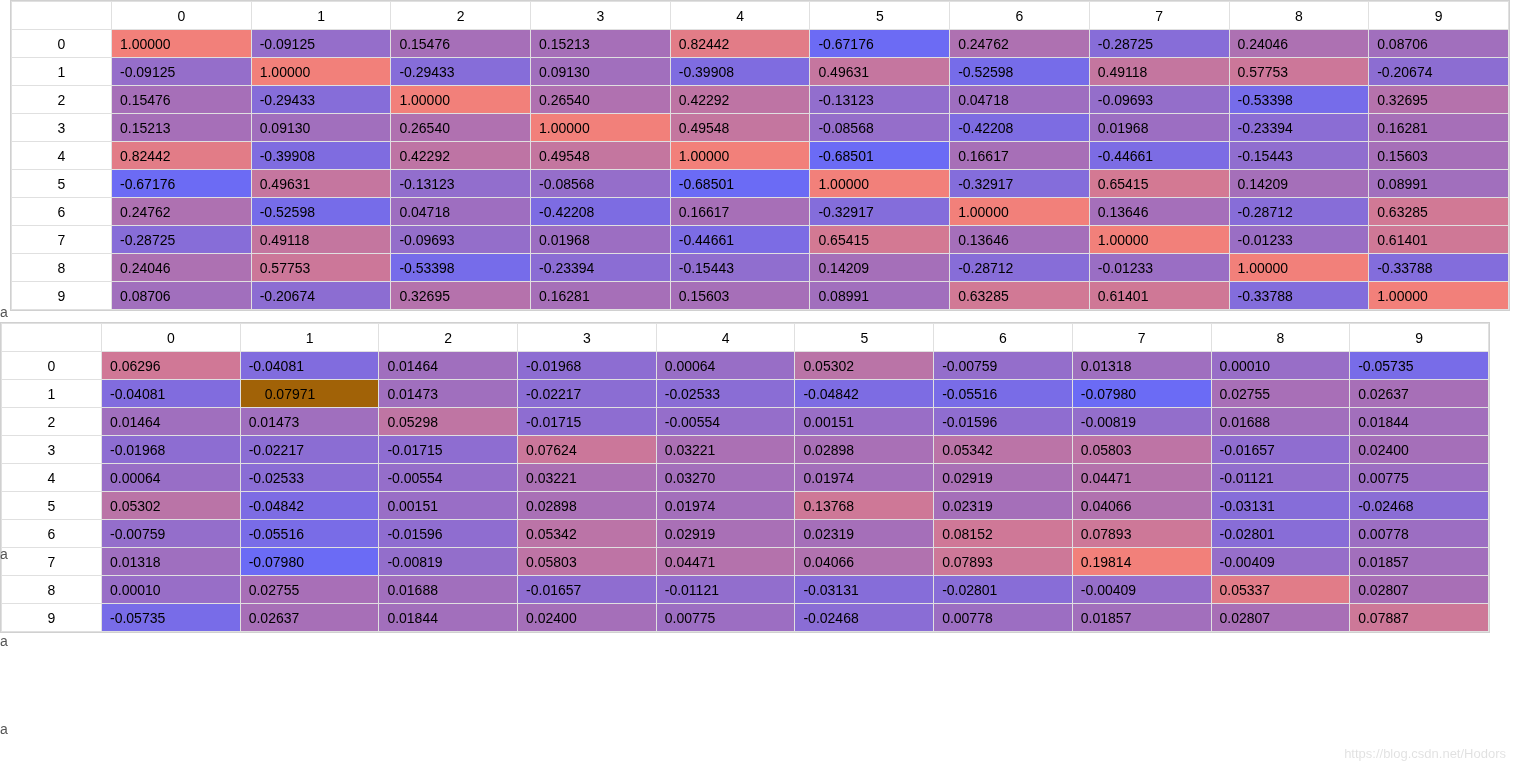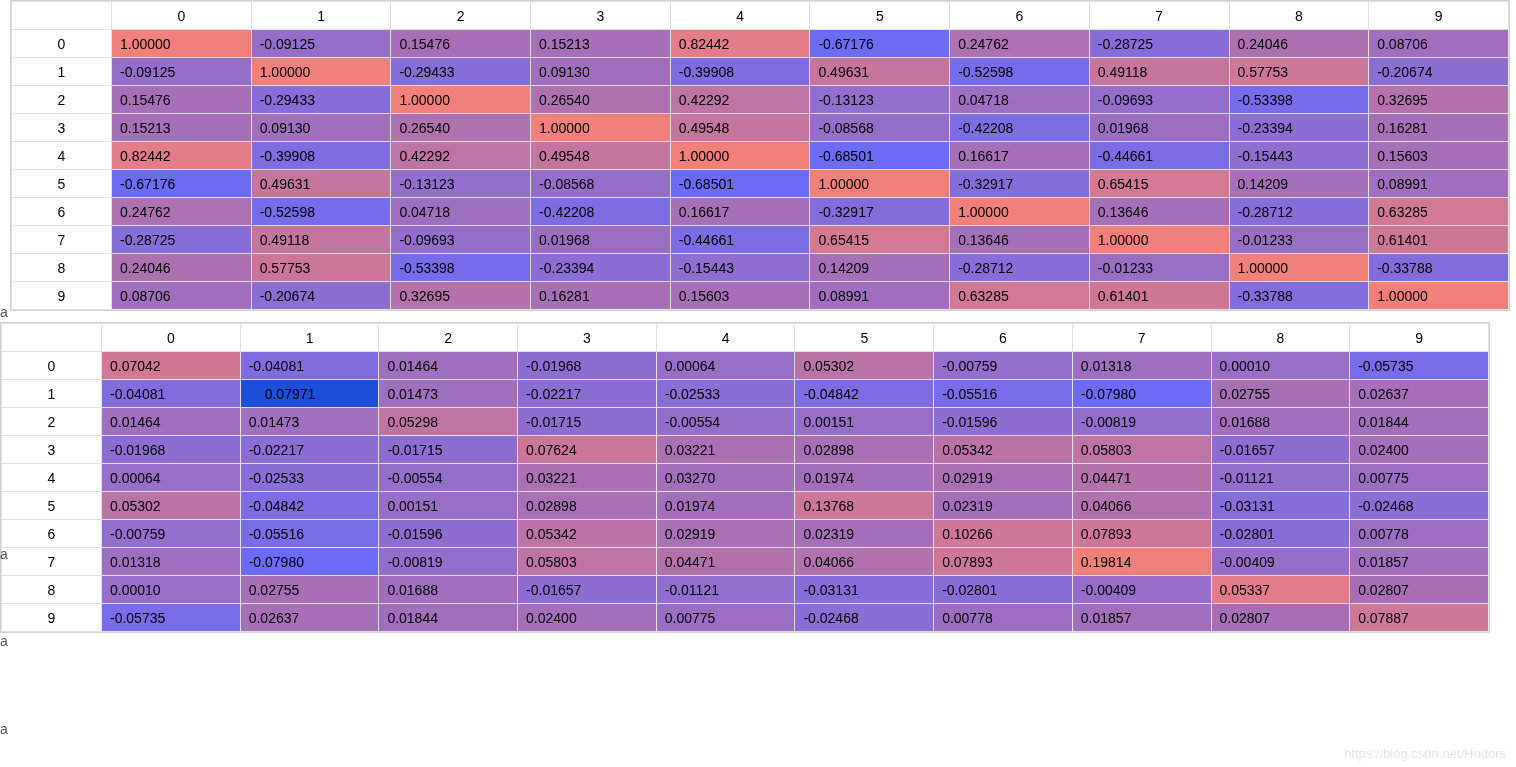--- a/index.html
+++ b/index.html
@@ -254,35 +254,35 @@
             <th>5</th>
             <th>6</th>
             <th>7</th>
             <th>8</th>
             <th>9</th>
           </tr>
         </thead>
         <tbody>
           <tr>
             <th class="rowhdr">0</th>
-            <td style="background: rgb(208, 120, 150);">0.07042</td>
+            <td style="background: rgb(208, 120, 150);">0.06296</td>
             <td style="background: rgb(129, 108, 222);">-0.04081</td>
             <td style="background: rgb(160, 111, 190);">0.01464</td>
             <td style="background: rgb(141, 109, 210);">-0.01968</td>
             <td style="background: rgb(152, 110, 198);">0.00064</td>
             <td style="background: rgb(186, 116, 167);">0.05302</td>
             <td style="background: rgb(148, 110, 203);">-0.00759</td>
             <td style="background: rgb(159, 111, 191);">0.01318</td>
             <td style="background: rgb(152, 110, 199);">0.00010</td>
             <td style="background: rgb(120, 108, 232);">-0.05735</td>
           </tr>
           <tr>
             <th class="rowhdr">1</th>
             <td style="background: rgb(129, 108, 222);">-0.04081</td>
-            <td style="background: #1d4ed8; padding-left: 24px;">0.07971</td>
+            <td style="background: #a16207; padding-left: 24px;">0.07971</td>
             <td style="background: rgb(160, 111, 190);">0.01473</td>
             <td style="background: rgb(139, 109, 211);">-0.02217</td>
             <td style="background: rgb(138, 109, 213);">-0.02533</td>
             <td style="background: rgb(125, 108, 227);">-0.04842</td>
             <td style="background: rgb(121, 108, 231);">-0.05516</td>
             <td style="background: rgb(107, 107, 245);">-0.07980</td>
             <td style="background: rgb(168, 111, 183);">0.02755</td>
             <td style="background: rgb(167, 111, 183);">0.02637</td>
           </tr>
           <tr>
@@ -338,21 +338,21 @@
             <td style="background: rgb(138, 109, 213);">-0.02468</td>
           </tr>
           <tr>
             <th class="rowhdr">6</th>
             <td style="background: rgb(148, 110, 203);">-0.00759</td>
             <td style="background: rgb(121, 108, 231);">-0.05516</td>
             <td style="background: rgb(143, 109, 208);">-0.01596</td>
             <td style="background: rgb(187, 116, 167);">0.05342</td>
             <td style="background: rgb(169, 112, 182);">0.02919</td>
             <td style="background: rgb(165, 111, 185);">0.02319</td>
-            <td style="background: rgb(207, 120, 151);">0.10266</td>
+            <td style="background: rgb(207, 120, 151);">0.08152</td>
             <td style="background: rgb(205, 120, 152);">0.07893</td>
             <td style="background: rgb(136, 109, 215);">-0.02801</td>
             <td style="background: rgb(156, 110, 194);">0.00778</td>
           </tr>
           <tr>
             <th class="rowhdr">7</th>
             <td style="background: rgb(159, 111, 191);">0.01318</td>
             <td style="background: rgb(107, 107, 245);">-0.07980</td>
             <td style="background: rgb(147, 110, 203);">-0.00819</td>
             <td style="background: rgb(190, 116, 165);">0.05803</td>

